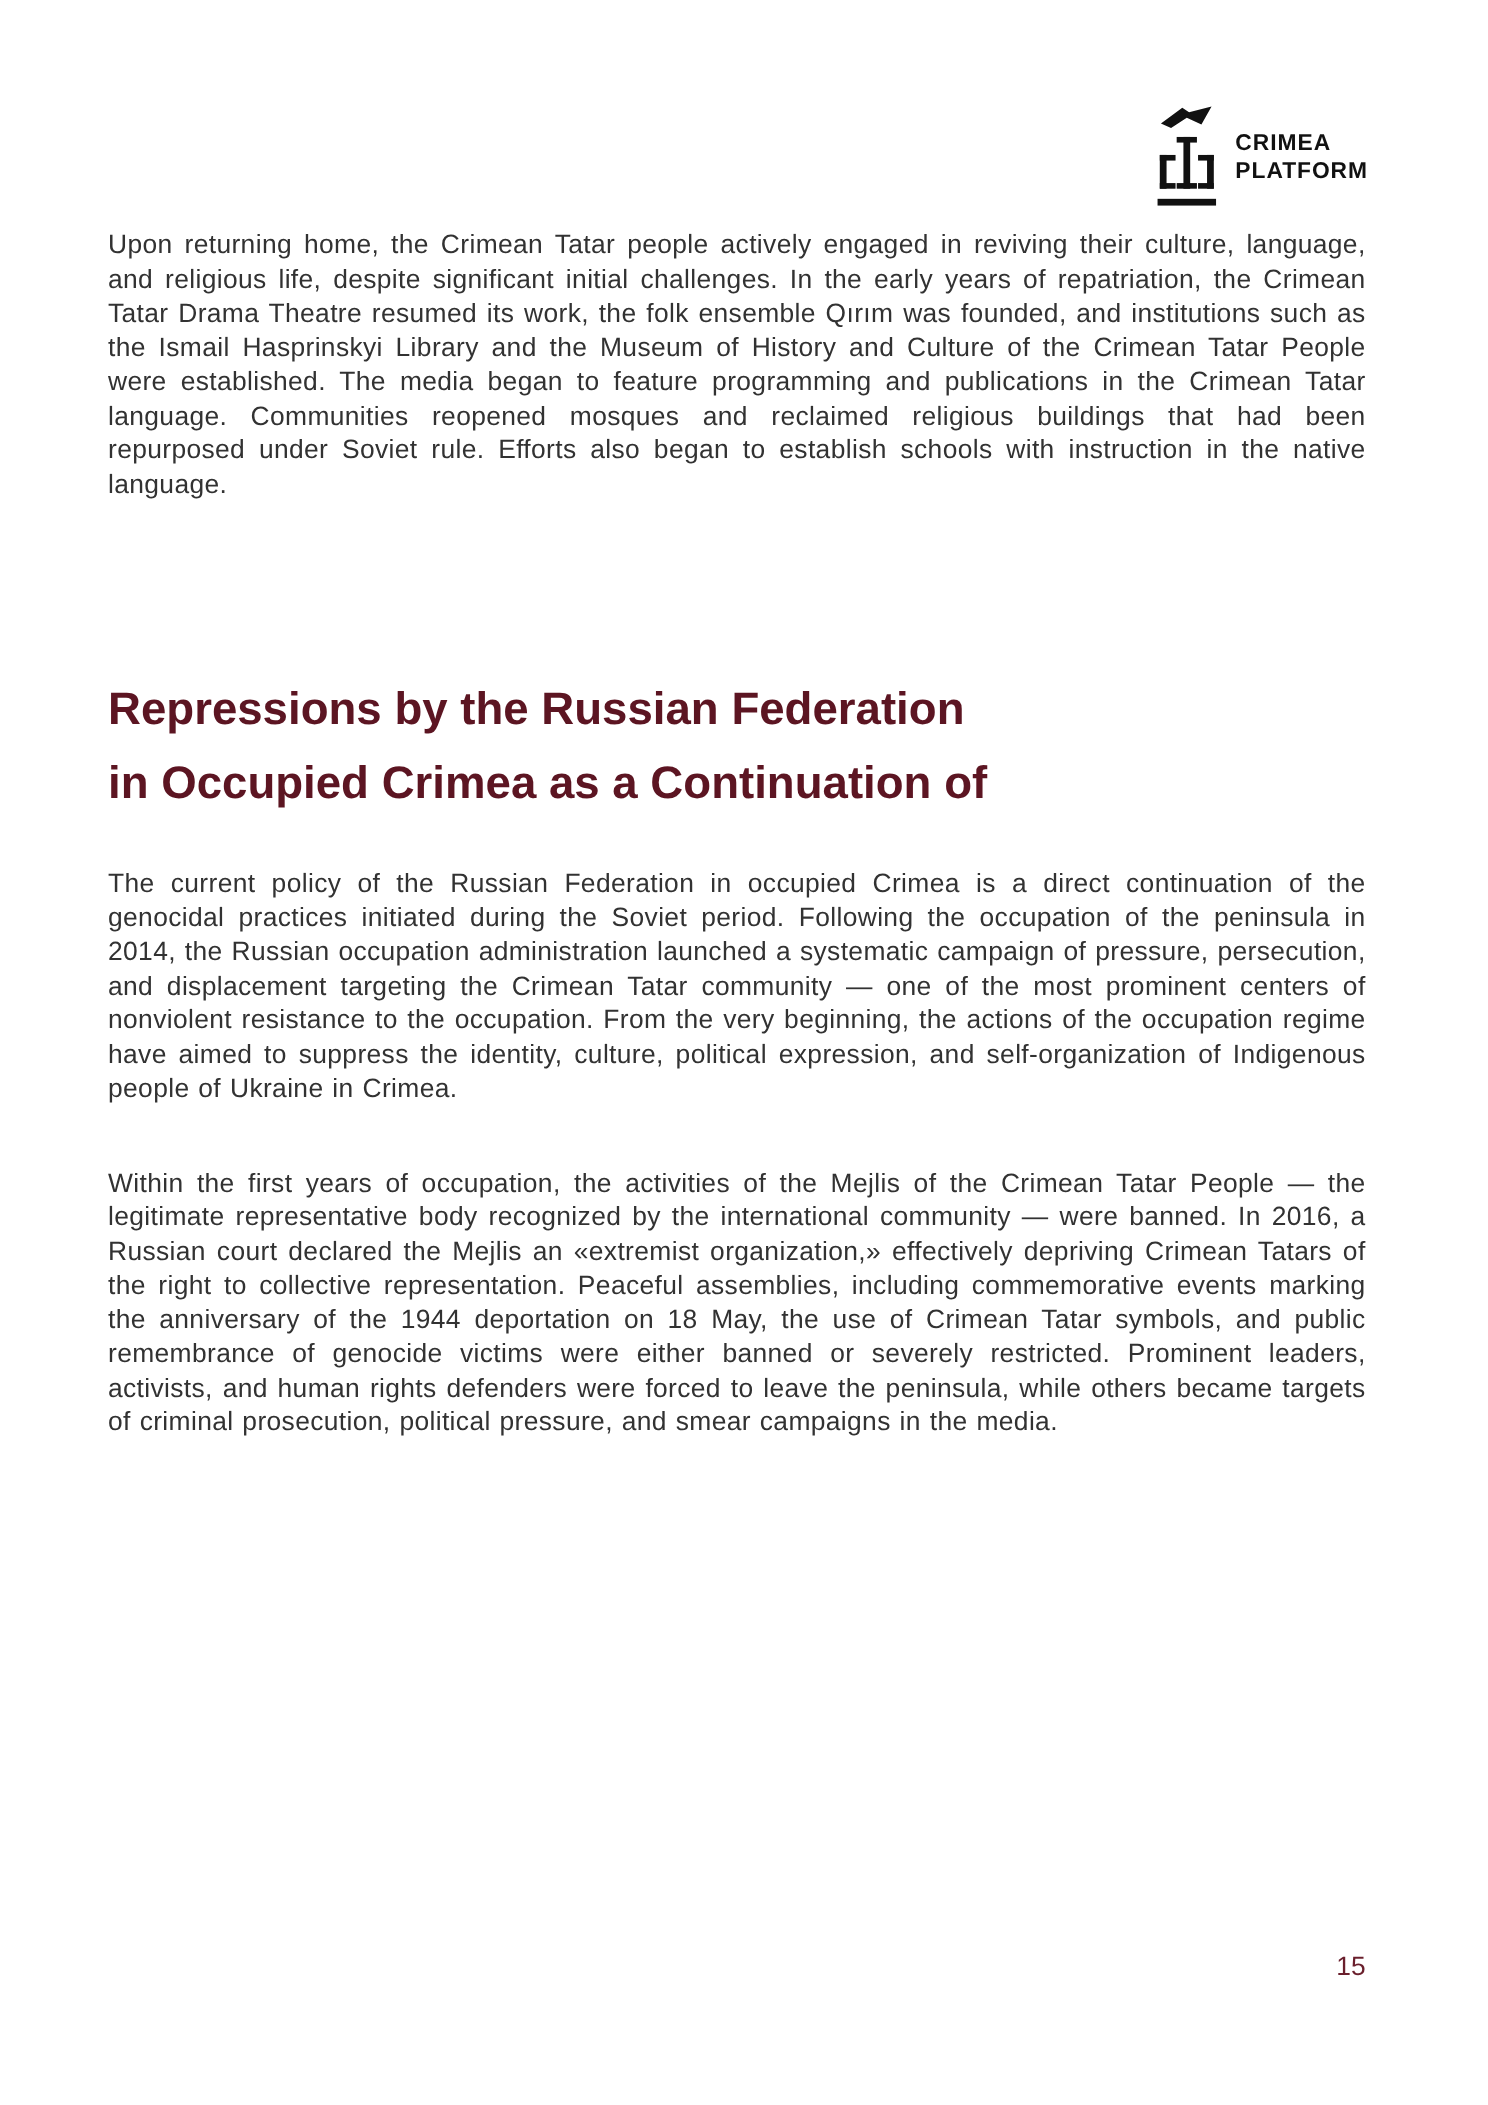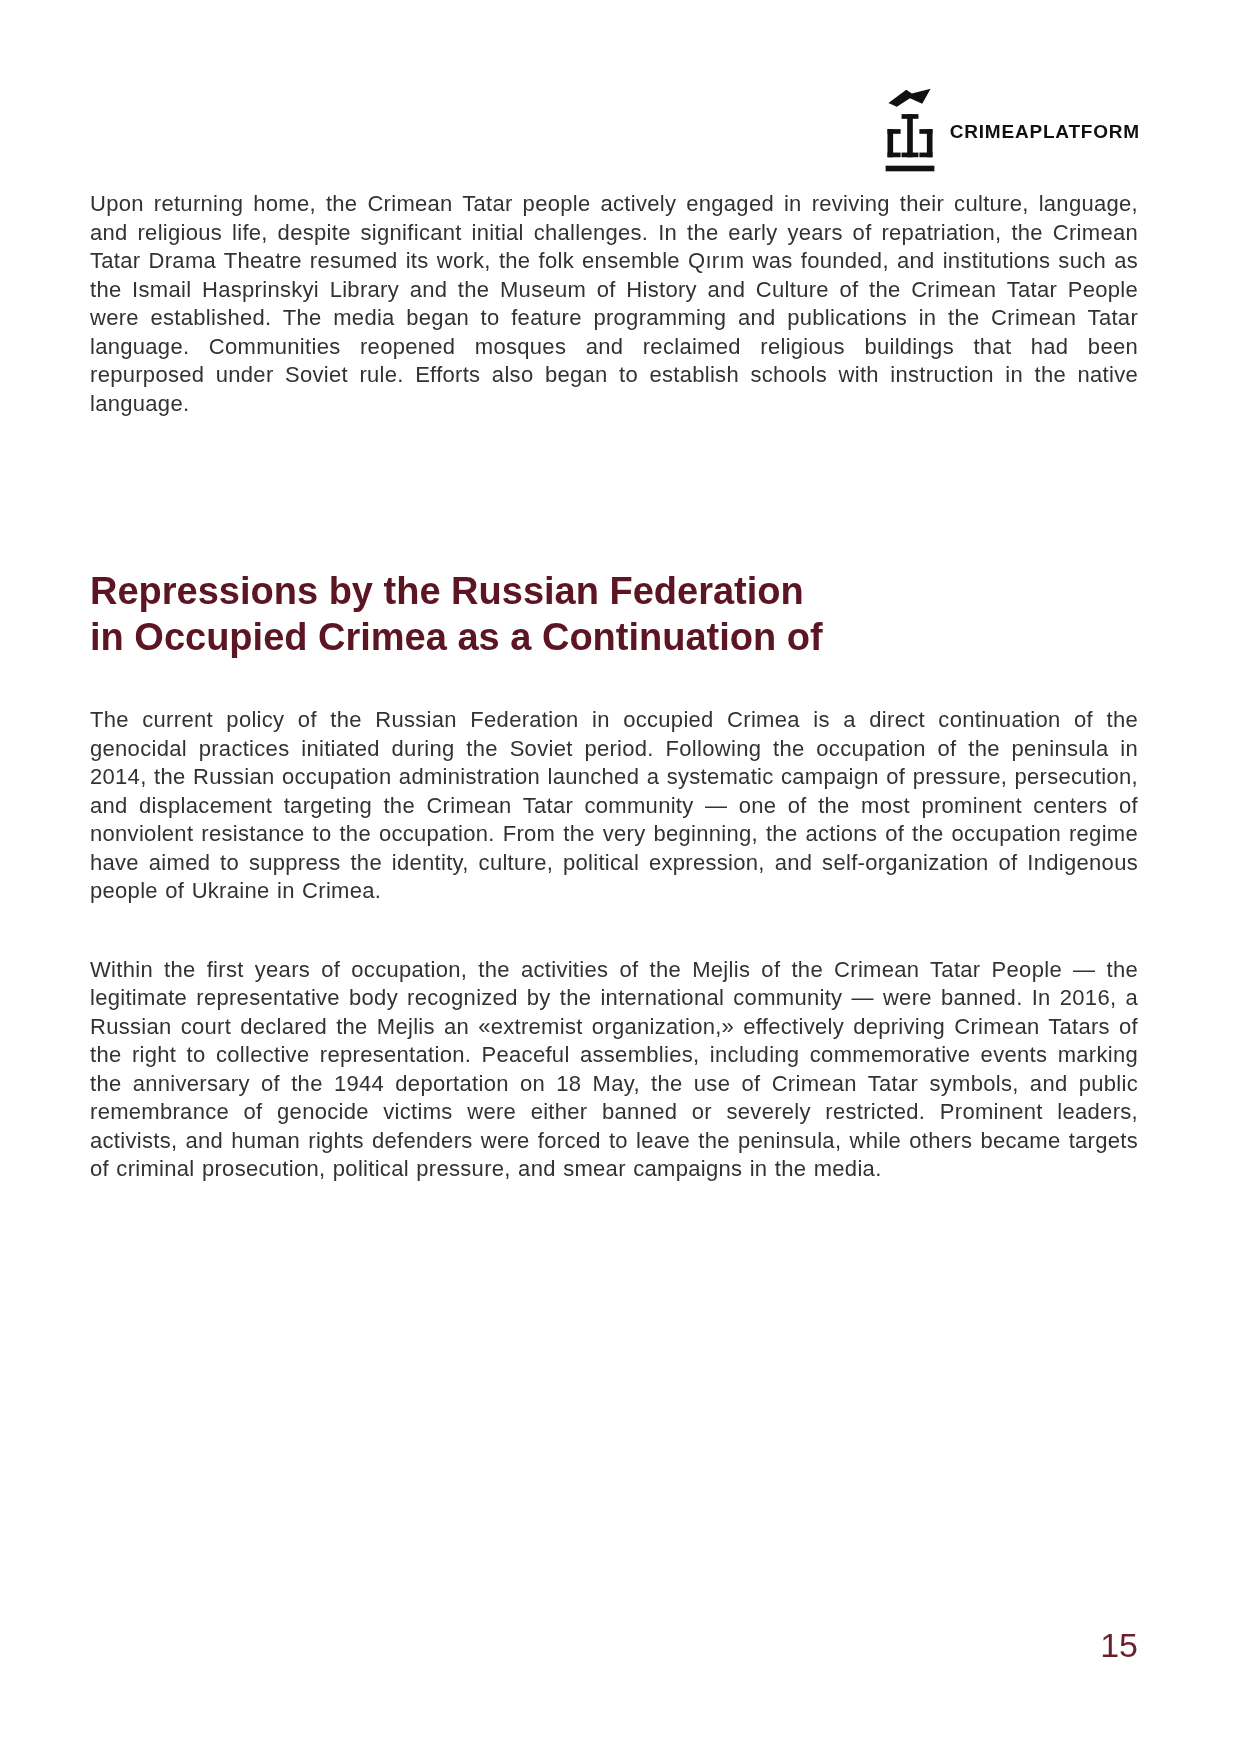--- a/index.html
+++ b/index.html
@@ -16,21 +16,21 @@
     position: absolute;
     top: 86px;
     right: 100px;
     display: flex;
     align-items: center;
     gap: 14px;
   }
   .logo-mark { width: 52px; height: 90px; display: block; }
   .logo-text {
     display: flex;
-    flex-direction: row;
+    flex-direction: column;
     justify-content: center;
     font-weight: 700;
     font-size: 19px;
     line-height: 23px;
     letter-spacing: 0.8px;
     color: #111111;
   }
   .content {
     position: absolute;
     left: 90px;
@@ -47,27 +47,27 @@
   }
   p.body .b { font-weight: 400; }
   h1.section-heading {
     margin-top: 150px;
     margin-bottom: 46px;
     font-size: 38px;
     line-height: 46px;
     font-weight: 700;
     color: #5c1522;
   }
-  h1.section-heading .hl { display: block; }
+  h1.section-heading .hl { display: block; margin-top: 16px; }
   p.body.para3 { margin-top: 50px; }
   .page-number {
     position: absolute;
     top: 1626px;
     right: 102px;
-    font-size: 34px;
+    font-size: 22px;
     font-weight: 400;
     color: #6a1f2c;
   }
 </style>
 </head>
 <body>
 
 <div class="page">
 
   <div class="logo">

